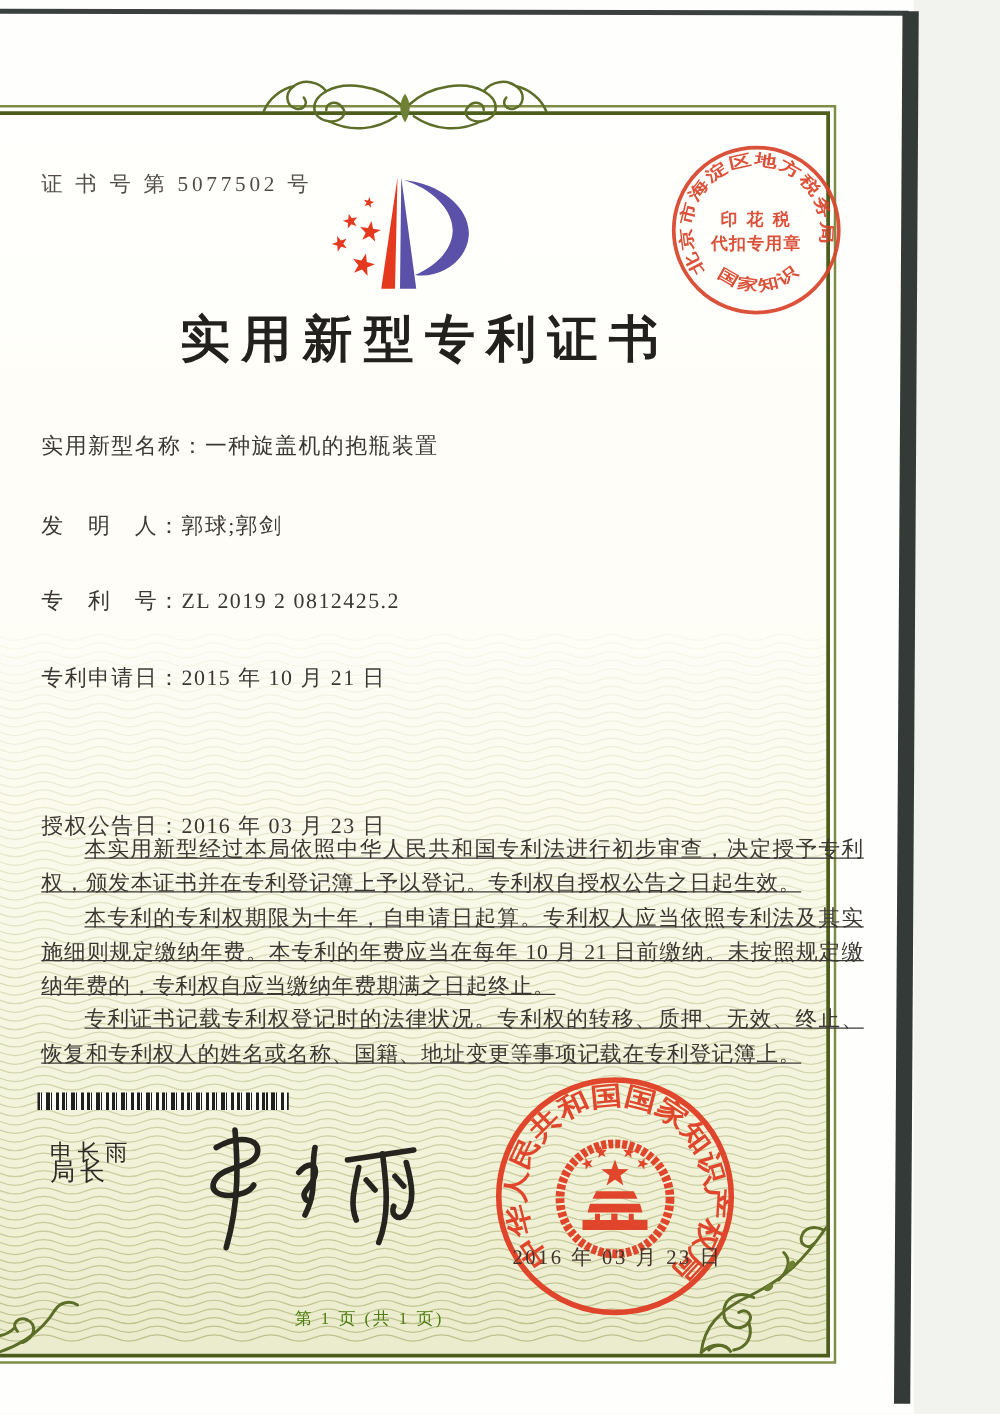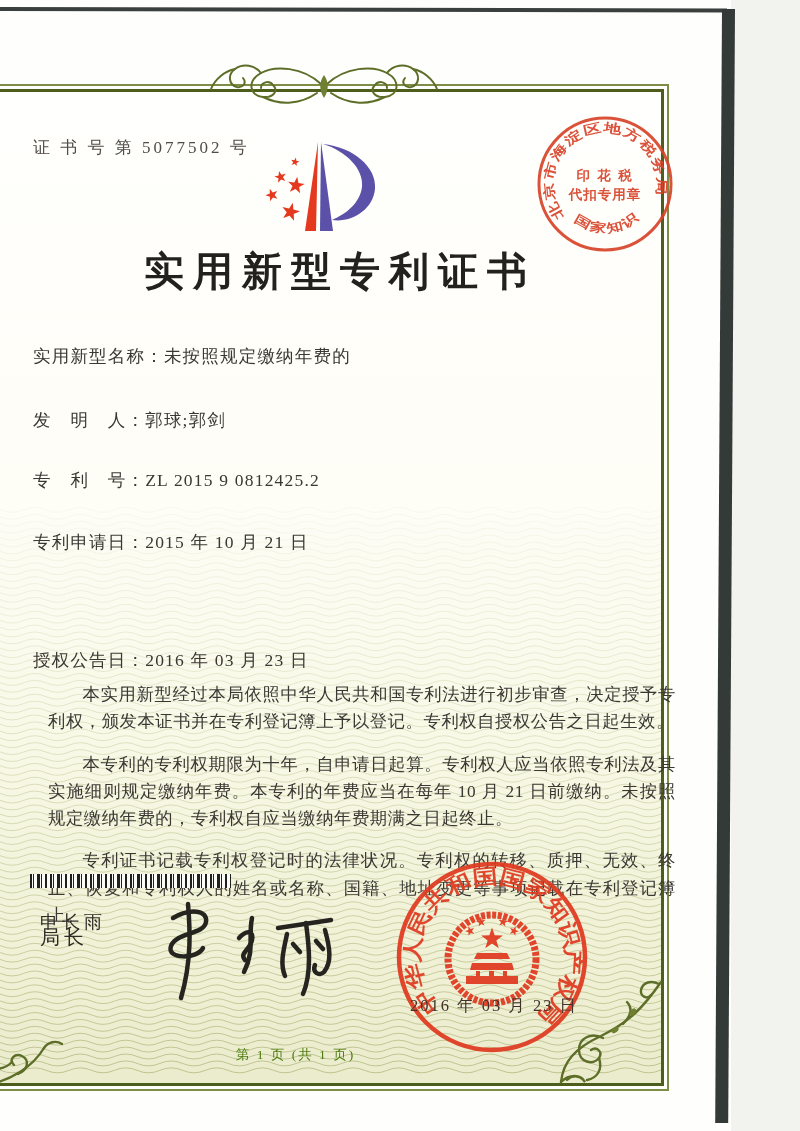--- a/index.html
+++ b/index.html
@@ -21,21 +21,21 @@
   .waves-svg{position:absolute;left:0;top:0;width:100%;height:100%;}
 
   .content{position:absolute;left:0;top:0;width:800px;height:970px;z-index:3;}
 
   .cert-number{position:absolute;left:33px;top:136px;font-size:17px;letter-spacing:3px;color:#514d46;}
   .logo{position:absolute;left:256px;top:127px;width:142px;height:112px;}
   .title{position:absolute;left:120px;top:244px;width:440px;text-align:center;font-size:40px;font-weight:600;letter-spacing:9px;color:#23211d;}
 
   .field{position:absolute;left:33px;font-size:17.5px;letter-spacing:1.2px;color:#3b3833;white-space:nowrap;}
   .paragraphs{position:absolute;left:33px;top:666px;width:658px;font-size:17.3px;line-height:27.3px;color:#3b3833;text-align:justify;}
-  .paragraphs p{margin:15px;text-indent:2em;letter-spacing:0.6px;}
+  .paragraphs p{margin:0;text-indent:2em;letter-spacing:0.6px;text-decoration:underline;}
 
   .barcode{position:absolute;left:30px;top:874px;width:201px;height:14px;z-index:4;
     background:repeating-linear-gradient(90deg,#20201e 0 2px,#fbfbf7 2px 3px,#20201e 3px 4px,#fbfbf7 4px 7px,#20201e 7px 10px,#fbfbf7 10px 11px,#20201e 11px 12px,#fbfbf7 12px 15px,#20201e 15px 17px,#fbfbf7 17px 20px);}
 
   .director-title{position:absolute;left:40px;top:924px;font-size:20px;letter-spacing:4px;color:#2e2b27;z-index:4;}
   .director-name{position:absolute;left:40px;top:910px;font-size:18px;letter-spacing:4px;color:#2e2b27;z-index:4;}
   .signature{position:absolute;left:135px;top:898px;width:215px;height:110px;z-index:4;}
 
   .tax-stamp{position:absolute;left:534px;top:113px;width:142px;height:144px;z-index:5;opacity:.92;}
   .big-seal{position:absolute;left:390px;top:855px;width:205px;height:205px;z-index:5;opacity:.93;}
@@ -216,27 +216,27 @@
     <text x="71" y="86" text-anchor="middle" font-size="13.5" fill="#d8442a" font-weight="bold" letter-spacing="1">代扣专用章</text>
     <path id="taxBottomArc" d="M 37,104.9 A 48,48 0 0 0 105,104.9" fill="none"></path>
     <text font-size="12" fill="#d8442a" font-weight="bold" letter-spacing="1">
       <textPath href="#taxBottomArc" startOffset="4" textLength="126" lengthAdjust="spacingAndGlyphs">国家知识产权局</textPath>
     </text>
   </svg>
 
   <div class="title">实用新型专利证书</div>
 
   <div class="field" style="top:344px">
-    <span>实用新型名称：</span><span>未按照规定缴纳年费的</span>
+    <span>实用新型名称：</span><span>一种旋盖机的抱瓶装置</span>
   </div>
   <div class="field" style="top:408px">
     <span>发　明　人：</span><span>郭球;郭剑</span>
   </div>
   <div class="field" style="top:468px">
-    <span>专　利　号：</span><span>ZL 2015 9 0812425.2</span>
+    <span>专　利　号：</span><span>ZL 2019 2 0812425.2</span>
   </div>
   <div class="field" style="top:530px">
     <span>专利申请日：</span><span>2015 年 10 月 21 日</span>
   </div>
   <div class="field" style="top:648px">
     <span>授权公告日：</span><span>2016 年 03 月 23 日</span>
   </div>
 
   <div class="paragraphs">
     <p>本实用新型经过本局依照中华人民共和国专利法进行初步审查，决定授予专利权，颁发本证书并在专利登记簿上予以登记。专利权自授权公告之日起生效。</p>

